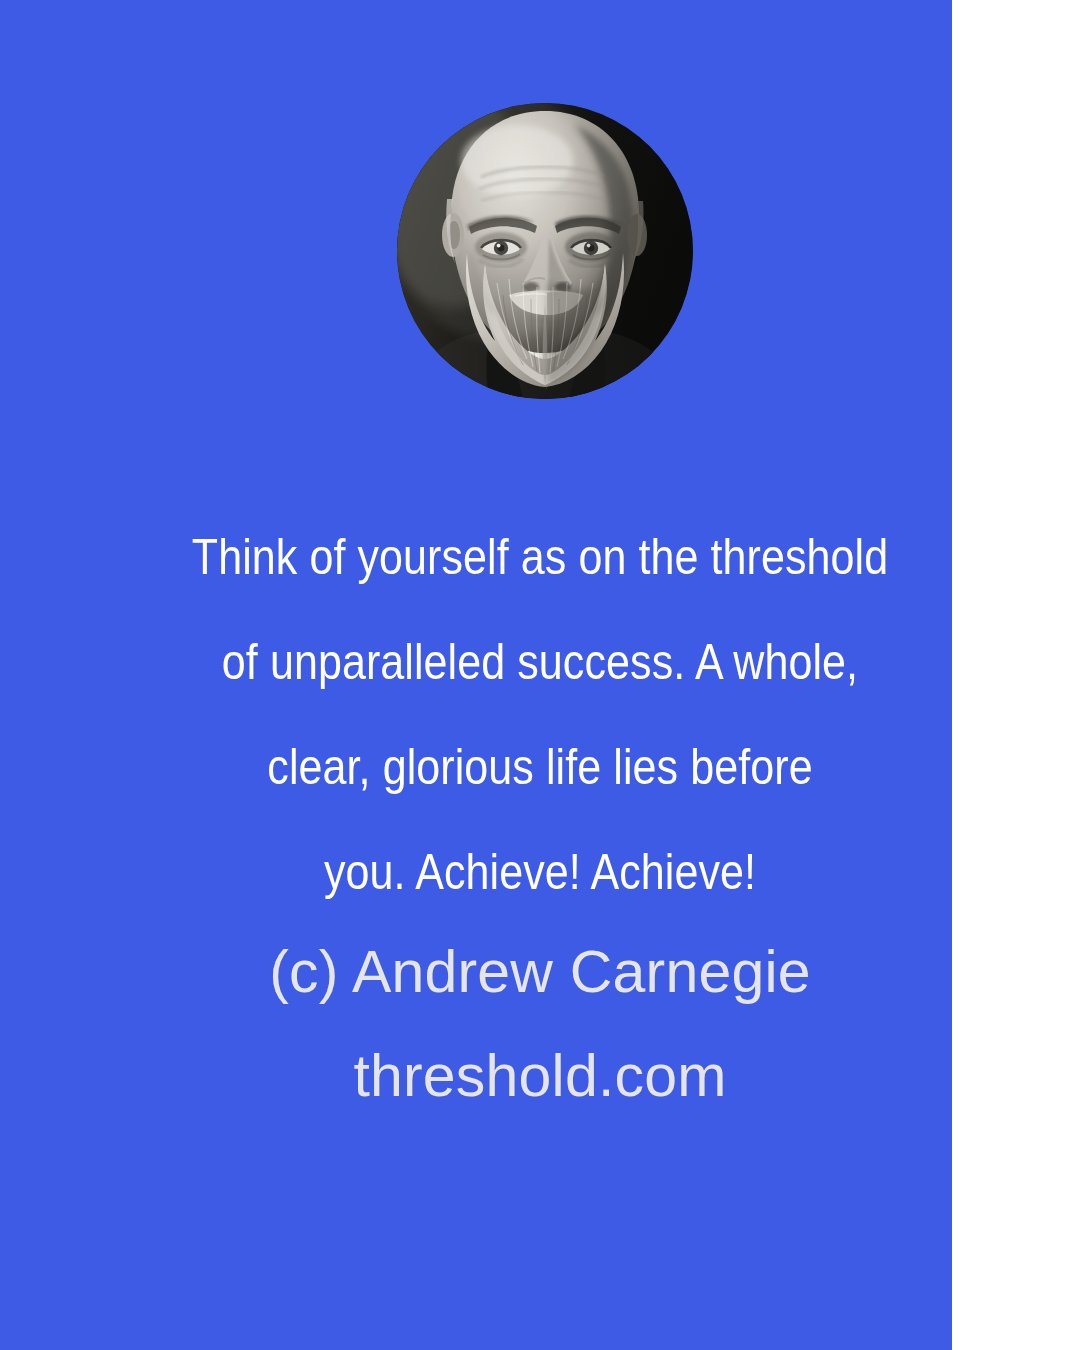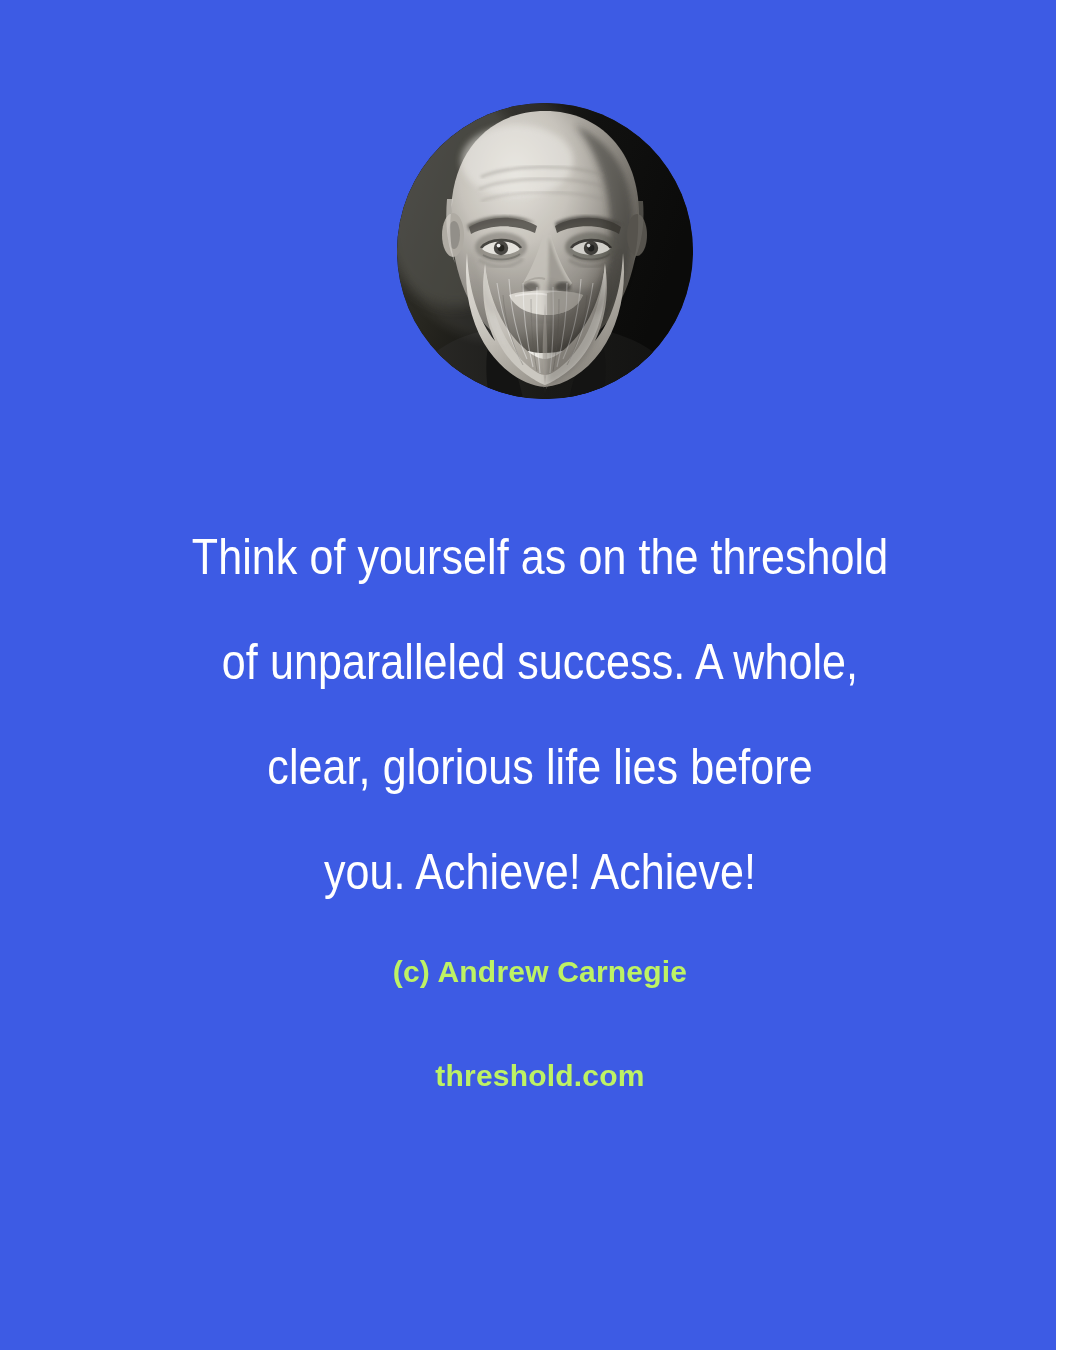--- a/index.html
+++ b/index.html
@@ -7,21 +7,21 @@
     padding: 0;
   }
   body {
     width: 1080px;
     height: 1350px;
     overflow: hidden;
     font-family: "Liberation Sans", sans-serif;
   }
   #card {
     position: relative;
-    width: 1056px;
+    width: 952px;
     height: 1350px;
     background: #3d5be4;
     display: block;
   }
 
   
   #portrait-wrap {
     position: absolute;
     left: 397px;
     top: 103px;
@@ -61,25 +61,25 @@
   
   #credit {
     position: absolute;
     left: 0;
     top: 920px;
     width: 1080px;
     text-align: center;
   }
   .credit-line {
     display: block;
-    color: #bef264;
+    color: #e5e5e5;
     font-family: "Liberation Sans", sans-serif;
-    font-size: 30px;
+    font-size: 59px;
     line-height: 104px;
-    font-weight: 700;
+    font-weight: 400;
     letter-spacing: 0.2px;
     white-space: nowrap;
   }
 </style>
 </head>
 <body>
 
 <div id="card">
 
   <div id="portrait-wrap">

